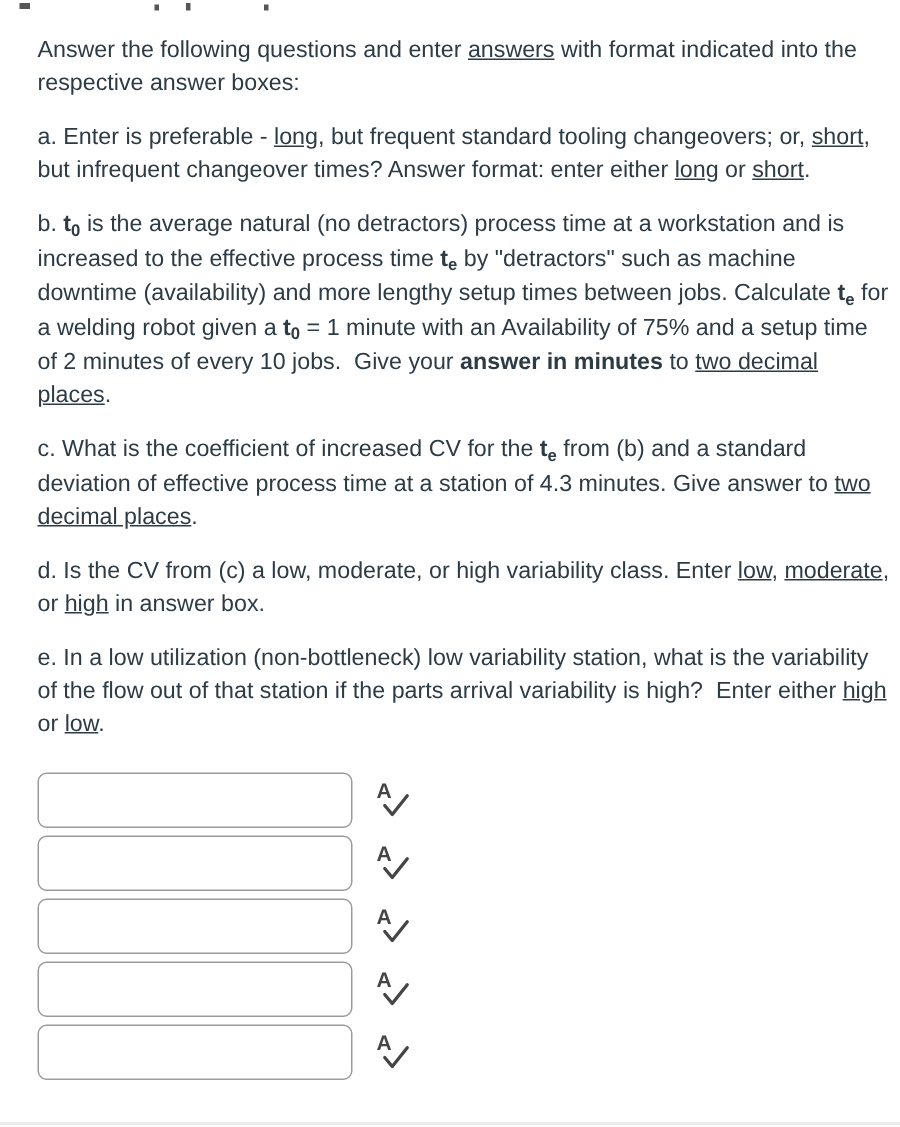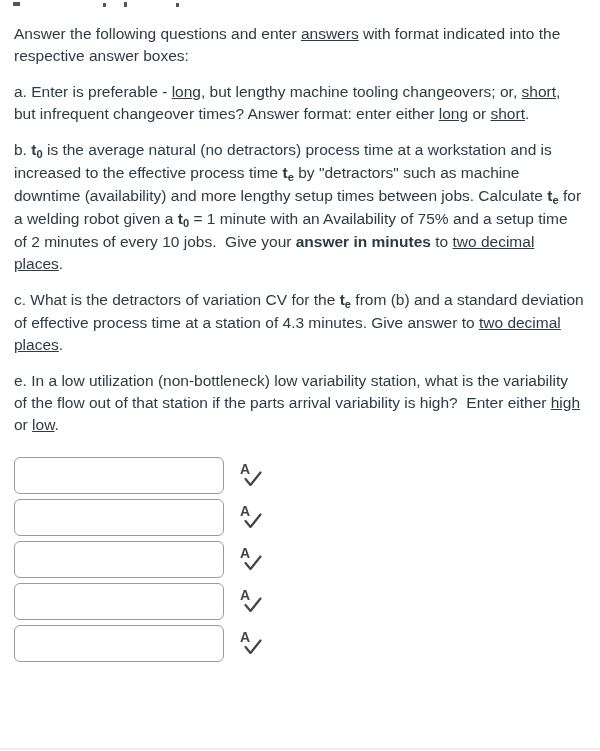--- a/index.html
+++ b/index.html
@@ -23,21 +23,21 @@
     overflow:hidden;
   }
   
   .frag{position:absolute;background:#565656;}
   .frag1{left:13px;top:2px;width:7px;height:4px;}
   .frag2{left:103px;top:3px;width:3px;height:4px;}
   .frag3{left:124px;top:2px;width:3px;height:5px;}
   .frag4{left:176px;top:3px;width:3px;height:4px;}
 
   .content{
-    padding:23px 5px 0 14px;
+    padding:23px 5px 0 25px;
     color:var(--text);
   }
   p.para{
     margin:0 0 14px 0;
     font-size:15.5px;
     line-height:22px;
     max-width:570px;
     color:var(--text);
   }
   .b{font-weight:bold;}
@@ -96,23 +96,24 @@
 
 <div class="page">
 
   <span class="frag frag1"></span>
   <span class="frag frag2"></span>
   <span class="frag frag3"></span>
   <span class="frag frag4"></span>
 
   <div class="content">
     <p class="para"><span>Answer the following questions and enter </span><span class="u">answers</span><span> with format indicated into the respective answer boxes:</span></p>
-    <p class="para"><span>a. Enter is preferable - </span><span class="u">long</span><span>, but lengthy machine tooling changeovers; or, </span><span class="u">short</span><span>, but infrequent changeover times? Answer format: enter either </span><span class="u">long</span><span> or </span><span class="u">short</span><span>.</span></p>
+    <p class="para"><span>a. Enter is preferable - </span><span class="u">long</span><span>, but frequent standard tooling changeovers; or, </span><span class="u">short</span><span>, but infrequent changeover times? Answer format: enter either </span><span class="u">long</span><span> or </span><span class="u">short</span><span>.</span></p>
     <p class="para"><span>b. </span><span class="b">t</span><span class="b sub">0</span><span> is the average natural (no detractors) process time at a workstation and is increased to the effective process time </span><span class="b">t</span><span class="b sub">e</span><span> by "detractors" such as machine downtime (availability) and more lengthy setup times between jobs. Calculate </span><span class="b">t</span><span class="b sub">e</span><span> for a welding robot given a </span><span class="b">t</span><span class="b sub">0</span><span> = 1 minute with an Availability of 75% and a setup time of 2 minutes of every 10 jobs.&nbsp; Give your </span><span class="b">answer in minutes</span><span> to </span><span class="u">two decimal places</span><span>.</span></p>
-    <p class="para"><span>c. What is the detractors of variation CV for the </span><span class="b">t</span><span class="b sub">e</span><span> from (b) and a standard deviation of effective process time at a station of 4.3 minutes. Give answer to </span><span class="u">two decimal places</span><span>.</span></p>
+    <p class="para"><span>c. What is the coefficient of increased CV for the </span><span class="b">t</span><span class="b sub">e</span><span> from (b) and a standard deviation of effective process time at a station of 4.3 minutes. Give answer to </span><span class="u">two decimal places</span><span>.</span></p>
+    <p class="para"><span>d. Is the CV from (c) a low, moderate, or high variability class. Enter </span><span class="u">low</span><span>, </span><span class="u">moderate</span><span>, or </span><span class="u">high</span><span> in answer box.</span></p>
     <p class="para"><span>e. In a low utilization (non-bottleneck) low variability station, what is the variability of the flow out of that station if the parts arrival variability is high?&nbsp; Enter either </span><span class="u">high</span><span> or </span><span class="u">low</span><span>.</span></p>
 
     <div class="answers">
   <div class="answer-row">
     <input type="text" class="answer-input" style="">
     <span class="spell-icon">
       <span class="spell-a">A</span>
       <svg class="spell-check" viewBox="0 0 18 16">
         <polyline points="1.5,8 6.5,14 16.5,1.5" fill="none" stroke="currentColor" stroke-width="2.2" stroke-linecap="round" stroke-linejoin="round"></polyline>
       </svg>

